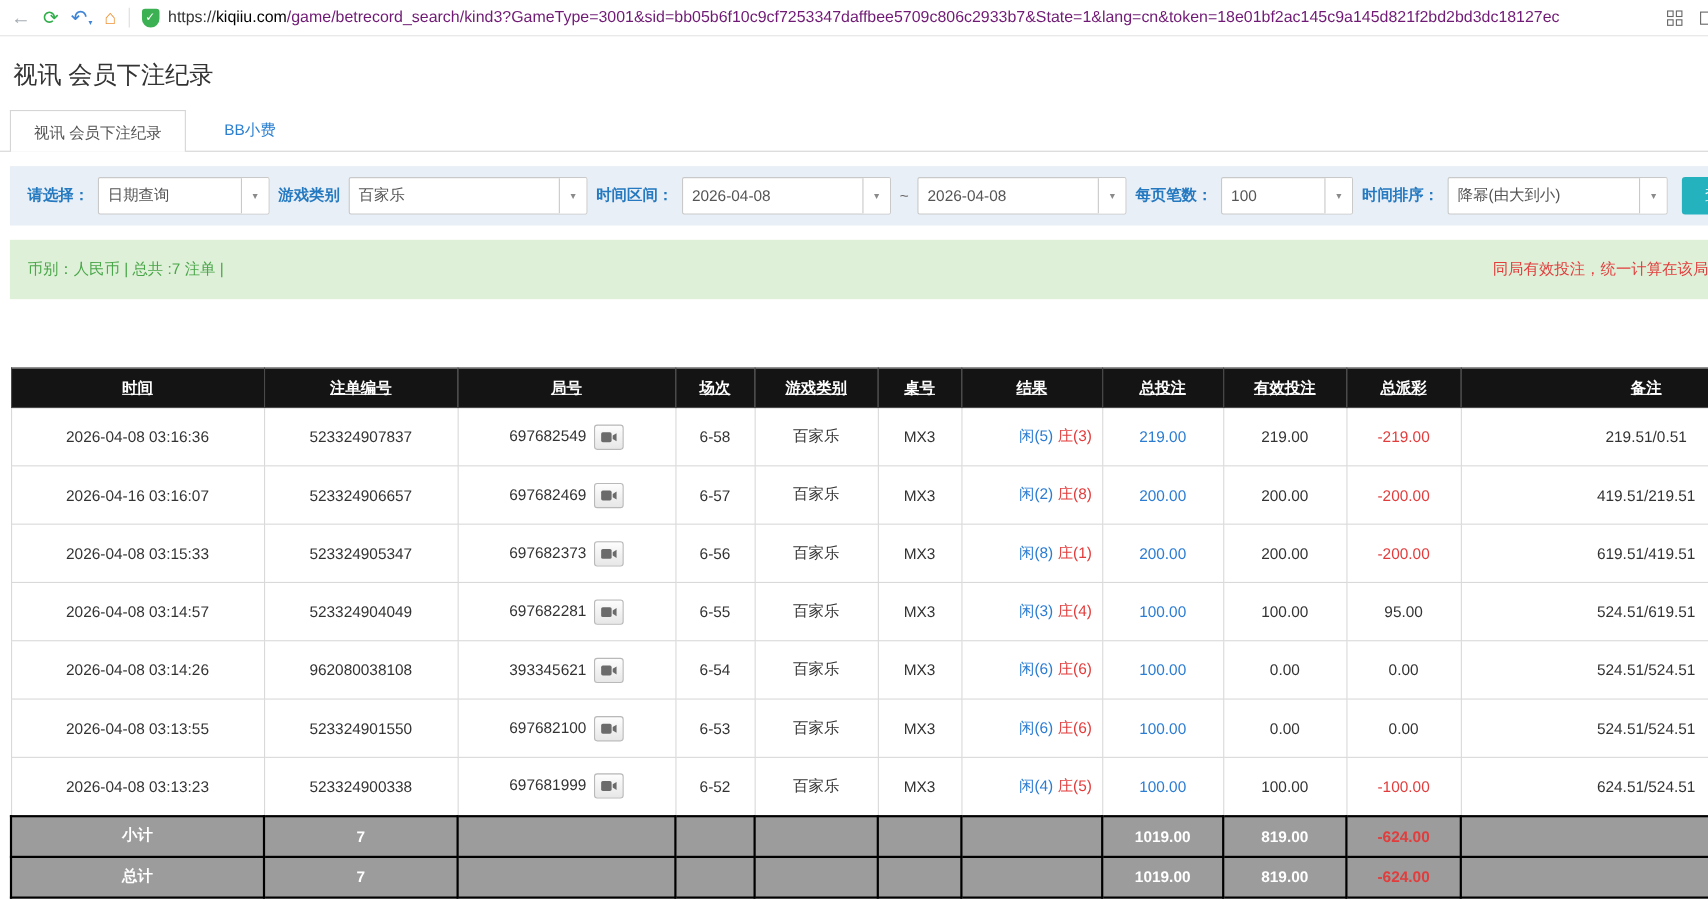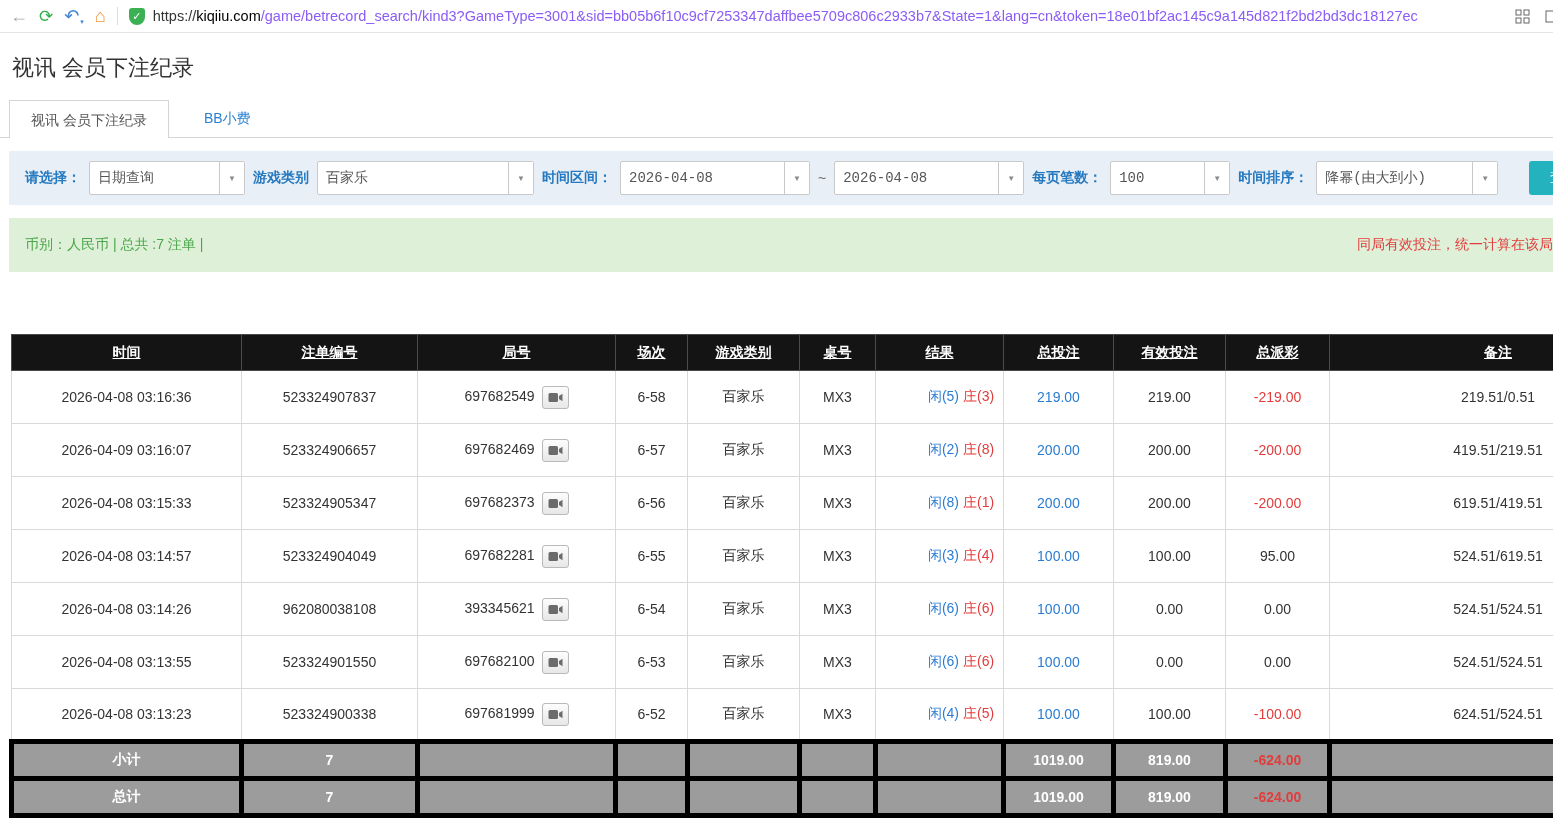--- a/index.html
+++ b/index.html
@@ -18,56 +18,56 @@
   .icon-undo{ color:#3f84d6; display:flex; align-items:flex-end; }
   .icon-undo .caret{ font-size:7px; margin-left:1px; color:#3f84d6; }
   .icon-home{ color:#f0963c; font-size:18px; }
   .tb-divider{ width:1px; height:18px; background:#ddd; }
   .address-bar{ flex:1; display:flex; align-items:center; gap:8px; height:26px; overflow:hidden; }
   .shield{ width:16px; height:17px; background:#3cb153; color:#fff; font-size:11px;
     line-height:16px; text-align:center; border-radius:3px 3px 8px 8px; flex:0 0 auto; }
   .url{ font-size:14.5px; white-space:nowrap; overflow:hidden; }
   .url .scheme{ color:#333;margin-top:16px; }
   .url .domain{ color:#000; }
-  .url .path{ color:#8b5cf6; }
+  .url .path{ color:#701a75; }
   .right-ico{ flex:0 0 auto; display:inline-flex; align-items:center; cursor:pointer; margin-right:4px; }
   .right-ico:last-child{ margin-right:-7px; }
   
   .page-title{ font-size:22px; font-weight:400; color:#333; margin:20px 0 0 12px; }
   .tabs{ margin-top:16px; border-bottom:1px solid #d5d5d5; display:flex; align-items:flex-end; padding-left:9px; height:39px; }
   .tab{ height:38px; line-height:38px; padding:0 21px; font-size:14px; white-space:nowrap; }
   .tab.active{ background:#fff; border:1px solid #d5d5d5; border-bottom:none; color:#555; margin-bottom:-1px; }
   .tab.inactive{ color:#2a7fd0; cursor:pointer; margin-left:14px; }
   
   .filter-bar{ position:relative; margin:13px 0 0 9px; width:1655px; height:54px;
     background:var(--filter-bg,#e9eff6); display:flex; align-items:center; padding-left:16px; gap:8px; }
   .flabel{ color:var(--label-blue,#2579c0); font-size:14px; font-weight:bold; white-space:nowrap; }
   .combo{ background:#fff; border:1px solid #c9c9c9; border-radius:2px; height:34px; display:flex; align-items:stretch; }
   .combo input{ border:none; outline:none; padding:16px 8px; font-size:14px; color:#555;
-    height:100%; background:transparent; font-family:Liberation Mono, monospace; flex:1; min-width:0; }
+    height:100%; background:transparent; font-family:Liberation Sans, sans-serif; flex:1; min-width:0; }
   .combo .drop{ width:25px; border-left:1px solid #c9c9c9; display:flex; align-items:center;
     justify-content:center; color:#8a8a8a; font-size:8px; background:#fff; cursor:pointer; }
   .w-query{ width:156px; } .w-game{ width:217px; } .w-date{ width:190px; }
-  .w-size{ width:120px; } .w-sort{ width:182px; }
+  .w-size{ width:120px; } .w-sort{ width:200px; }
   .tilde{ color:#666; font-size:14px; }
   .search-btn{ position:absolute; left:1520px; top:10px; height:34px; min-width:70px;
     background:var(--button-teal,#25b2bf); color:#fff; border:none; border-radius:3px;
     font-size:14px; font-family:inherit; cursor:pointer; }
   
   .notice-bar{ position:relative; margin:13px 0 0 9px; width:1646px; height:54px;
     background:var(--success-bg,#dff0d8); display:flex; align-items:center; padding-left:16px; }
   .notice-left{ color:var(--success-text,#4aa64a); font-size:14px; }
   .notice-right{ position:absolute; left:1348px; color:var(--loss-red,#e23c3c); font-size:14px; white-space:nowrap; }
   
   table{ margin:62px 0 0 9px; width:1655px; border-collapse:collapse; table-layout:fixed; }
   thead th{ background:var(--header-bg,#141414); color:#fff; font-size:14px; font-weight:bold;
     height:36px; border:1px solid #4a4a4a; text-align:center;text-decoration:underline; }
   tbody td{ border:1px solid #d9d9d9; text-align:center; font-size:14px; color:#333;
     height:53px; background:#fff; overflow:hidden; white-space:nowrap; }
-  tfoot td{ background:var(--footer-bg,#9c9c9c); color:#fff; height:37px; border:5px solid #000000;
+  tfoot td{ background:var(--footer-bg,#9c9c9c); color:#fff; height:37px; border:2px solid #000000;
     font-size:14px; font-weight:bold; text-align:center; }
   .player{ color:var(--link-blue,#2b7cd3);margin-left:43px; }
   .banker{ color:var(--loss-red,#e23c3c); margin-left:4px; }
   .link{ color:var(--link-blue,#2b7cd3); cursor:pointer; }
   .payout.neg, tfoot td.neg{ color:var(--loss-red,#e23c3c); }
   .video-btn{ vertical-align:middle; margin-left:7px; width:27px; height:23px; border:1px solid #b9b9b9;
     border-radius:3px; background:linear-gradient(#fdfdfd,#e7e7e7); cursor:pointer;
     display:inline-flex; align-items:center; justify-content:center; padding:0; }
 </style>
 </head>
@@ -195,21 +195,21 @@
     <td>
       <span class="player">闲(5)</span><span class="banker">庄(3)</span>
     </td>
     <td><span class="link">219.00</span></td>
     <td>219.00</td>
     <td><span class="payout neg">-219.00</span></td>
     <td>219.51/0.51</td>
   </tr>
 
   <tr>
-    <td>2026-04-09 03:16:07</td>
+    <td>2026-04-16 03:16:07</td>
     <td>523324906657</td>
     <td>
       <span>697682469</span><button class="video-btn">
             <svg width="15" height="11" viewBox="0 0 15 11">
               <rect x="0.5" y="1" width="9.5" height="9" rx="1.5" fill="#6b6b6b"></rect>
               <path d="M11 4 L14.5 1.8 L14.5 9.2 L11 7 Z" fill="#6b6b6b"></path>
             </svg>
           </button>
     </td>
     <td>6-57</td>

